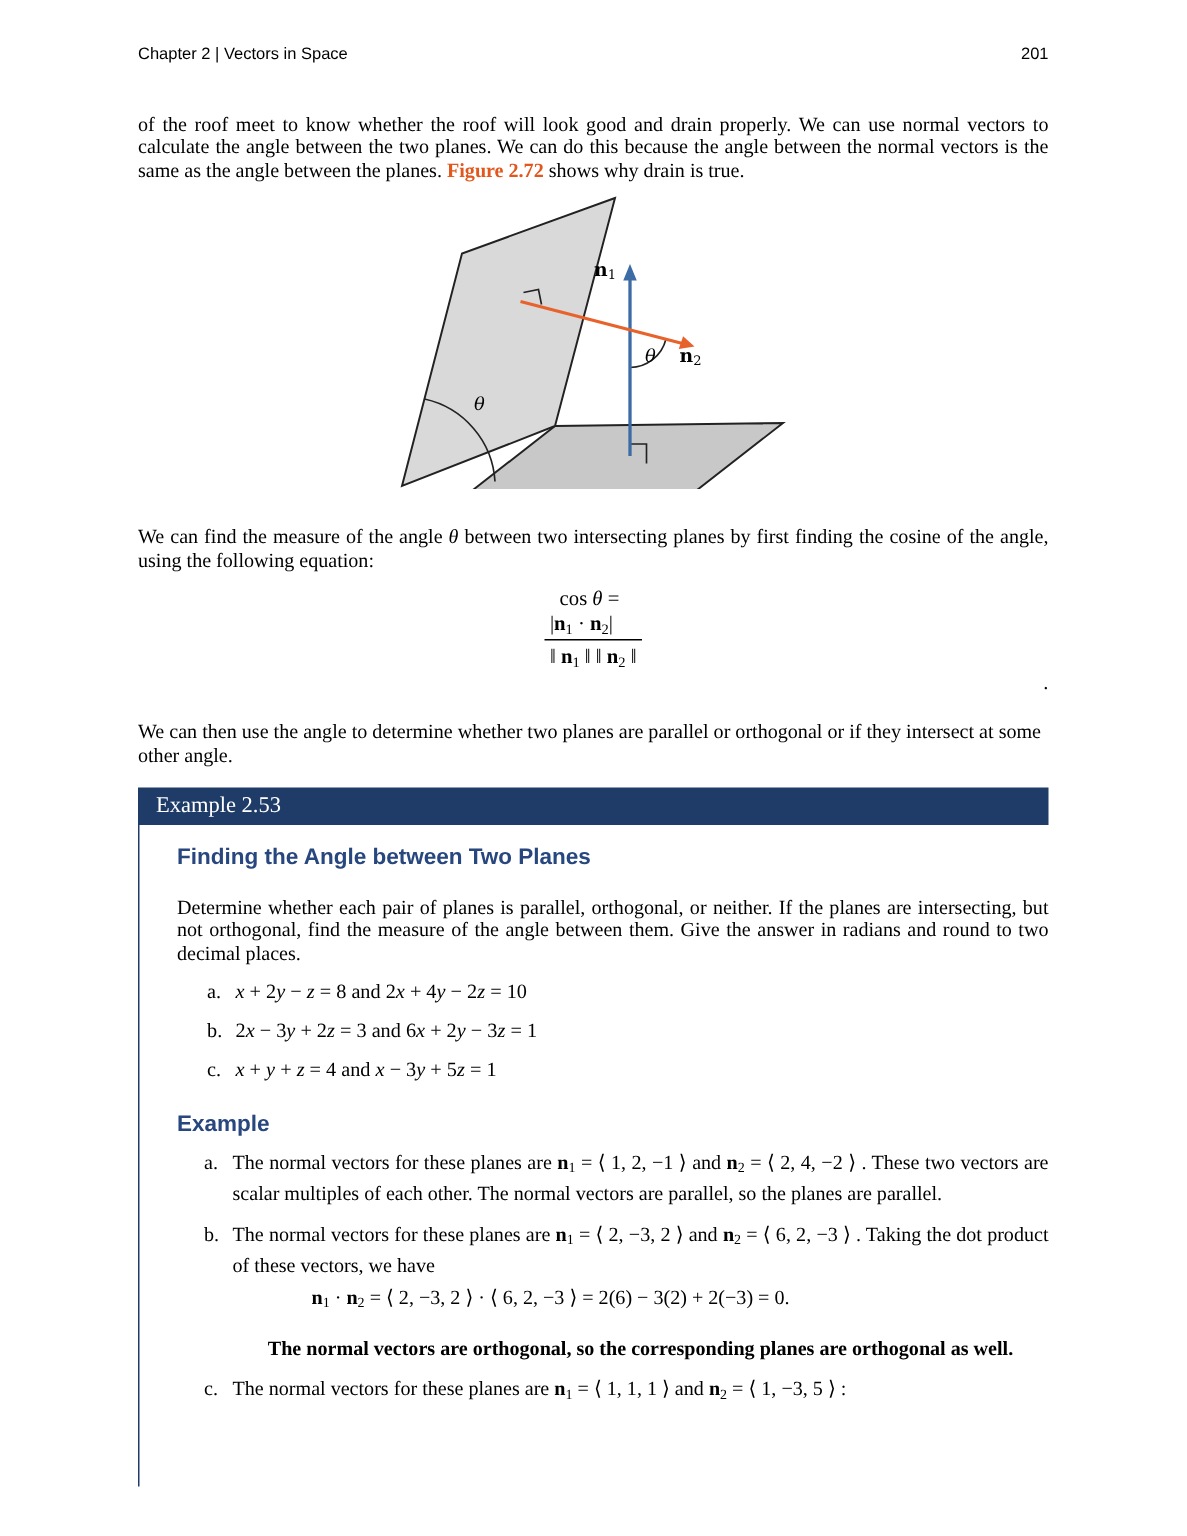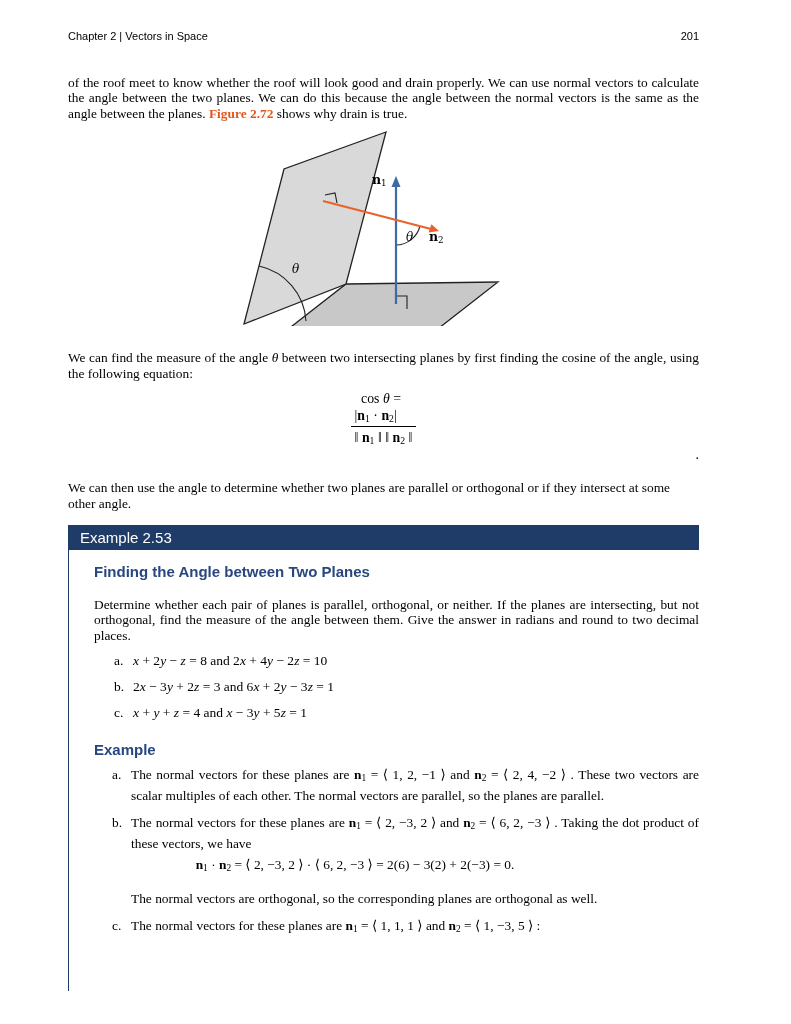--- a/index.html
+++ b/index.html
@@ -1,17 +1,17 @@
 <!DOCTYPE html>
 <html><head>
 <meta charset="utf-8">
 <style>
   html,body{margin:0;padding:0;background:#ffffff;width:791px;height:1024px;overflow:hidden;}
   body{font-family:"Liberation Serif", serif;color:#000;}
-  .content{padding:30px 92px 0 68px;}
+  .content{padding:30px 92px 0 92px;}
 
   
   .page-header{display:flex;justify-content:space-between;align-items:baseline;
     font-family:"Liberation Sans", sans-serif;font-size:11px;}
 
   
   .para{font-size:13.4px;line-height:15.4px;text-align:justify;margin:0;}
   .lead{margin-top:33px;}
   .find{margin-top:24px;}
   .usage{margin-top:12px;text-align:left;}
@@ -35,38 +35,38 @@
     font-size:13.8px;line-height:1.2;flex-direction:column;}
   .eq-lhs{margin-right:5px;}
   .frac{display:inline-block;}
   .frac .num{display:block;padding:0 4px 2px 4px;border-bottom:1px solid #000;}
   .frac .den{display:block;padding:3px 4px 0 4px;}
   .eq-tail{align-self:flex-end;padding-bottom:5px;}
 
   
   .example{margin-top:14px;}
   .ex-bar{background:#1f3c69;color:#ffffff;height:25px;line-height:25px;padding-left:12px;
-    font-family:Liberation Sans, sans-serif;font-size:15px;}
+    font-family:Liberation Serif, serif;font-size:15px;}
   .ex-body{border-left:1.6px solid #1f3c69;padding:13px 0 55px 25px;}
   .ex-heading{margin:0;font-family:"Liberation Sans", sans-serif;font-weight:bold;
     font-size:15px;color:#27477e;}
   .ex-intro{margin-top:17px;}
 
   .plist{margin-top:9px;}
   .pitem{display:flex;margin-top:10px;font-size:13.5px;line-height:16px;}
   .plabel{flex:none;width:19px;margin-left:20px;}
   .peq{flex:1;}
 
   .sol-heading{margin:20px 0 0 0;font-family:"Liberation Sans", sans-serif;font-weight:bold;
     font-size:15px;color:#27477e;}
   .sol-item{display:flex;margin-top:6px;font-size:13.4px;line-height:21px;}
   .sol-label{flex:none;width:19px;margin-left:18px;}
   .sol-text{flex:1;text-align:justify;}
   .sol-eq{text-align:center;margin-right:120px;}
-  .sol-note{margin-top:13px;text-align:left;}
+  .sol-note{margin-top:13px;text-align:center;font-weight:bold;}
 </style>
 </head>
 <body>
 
 <div class="content">
 
   <header class="page-header">
     <span>Chapter 2 | Vectors in Space</span>
     <span>201</span>
   </header>

